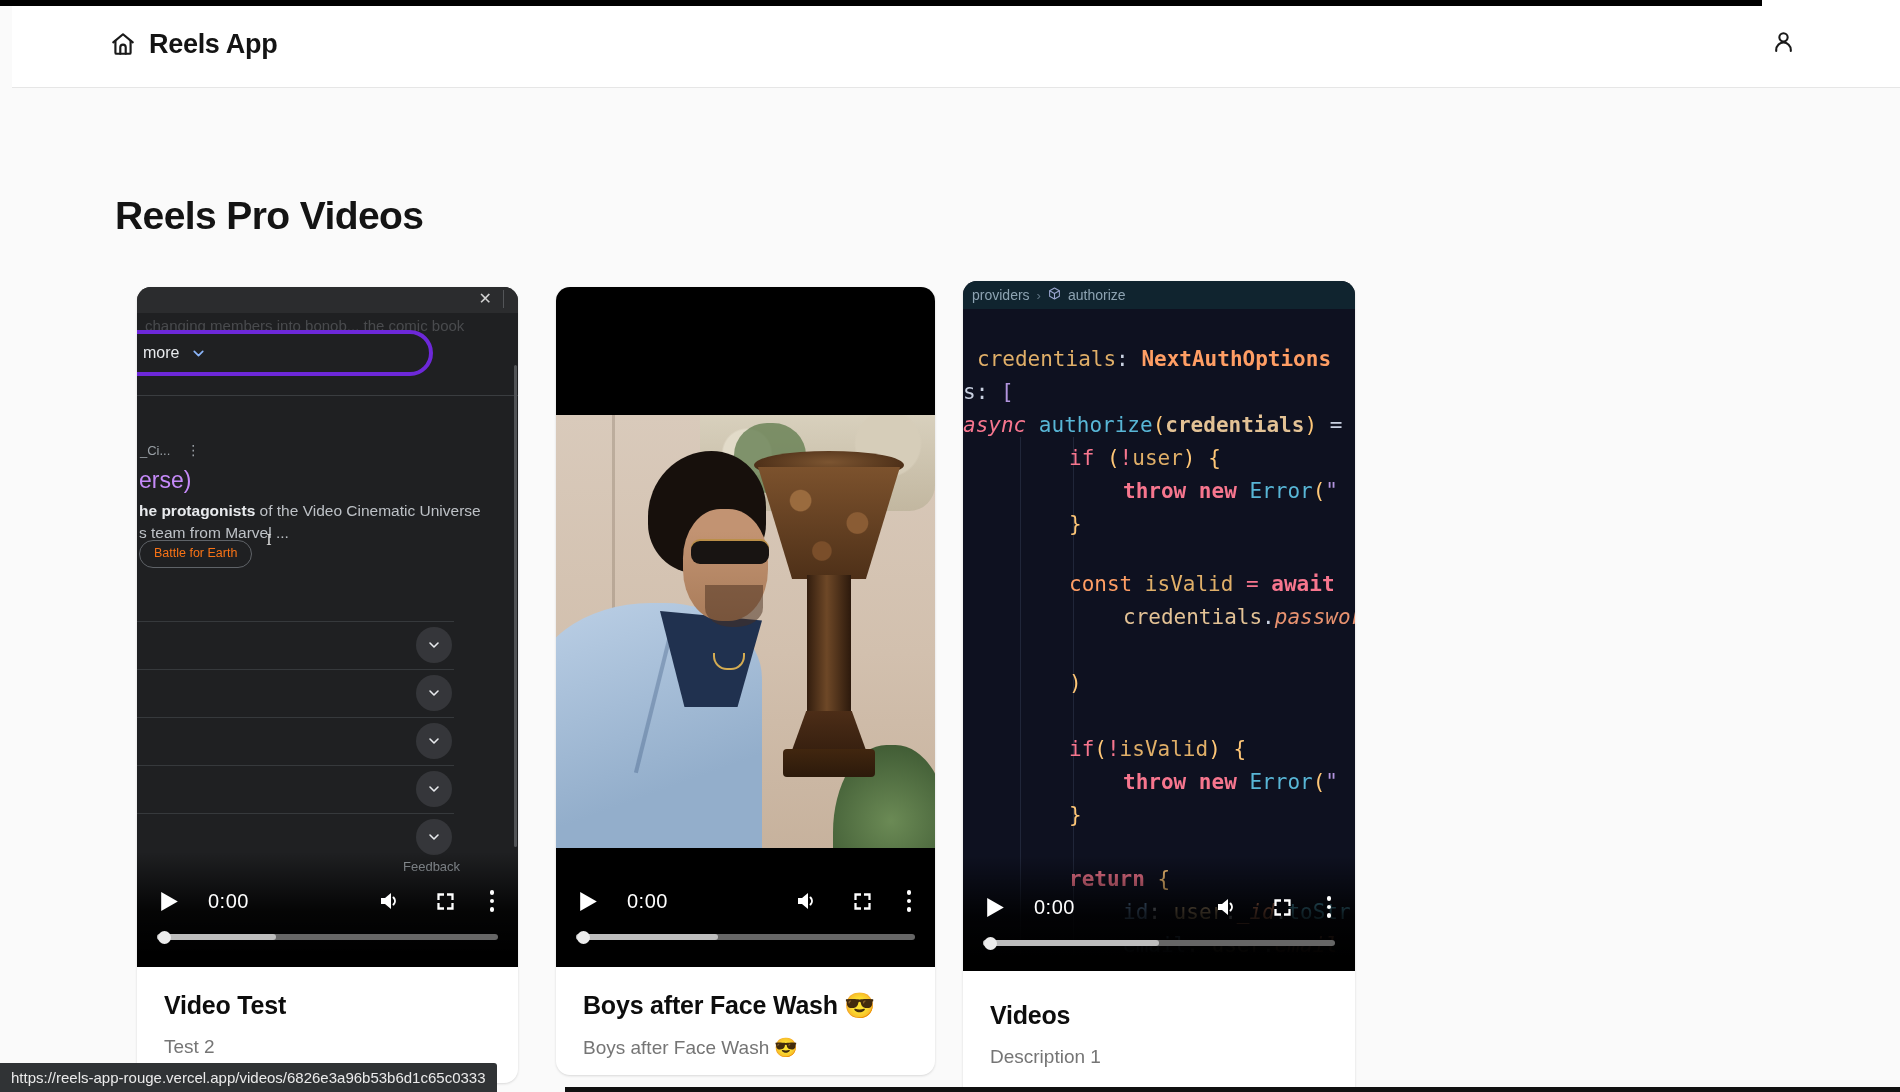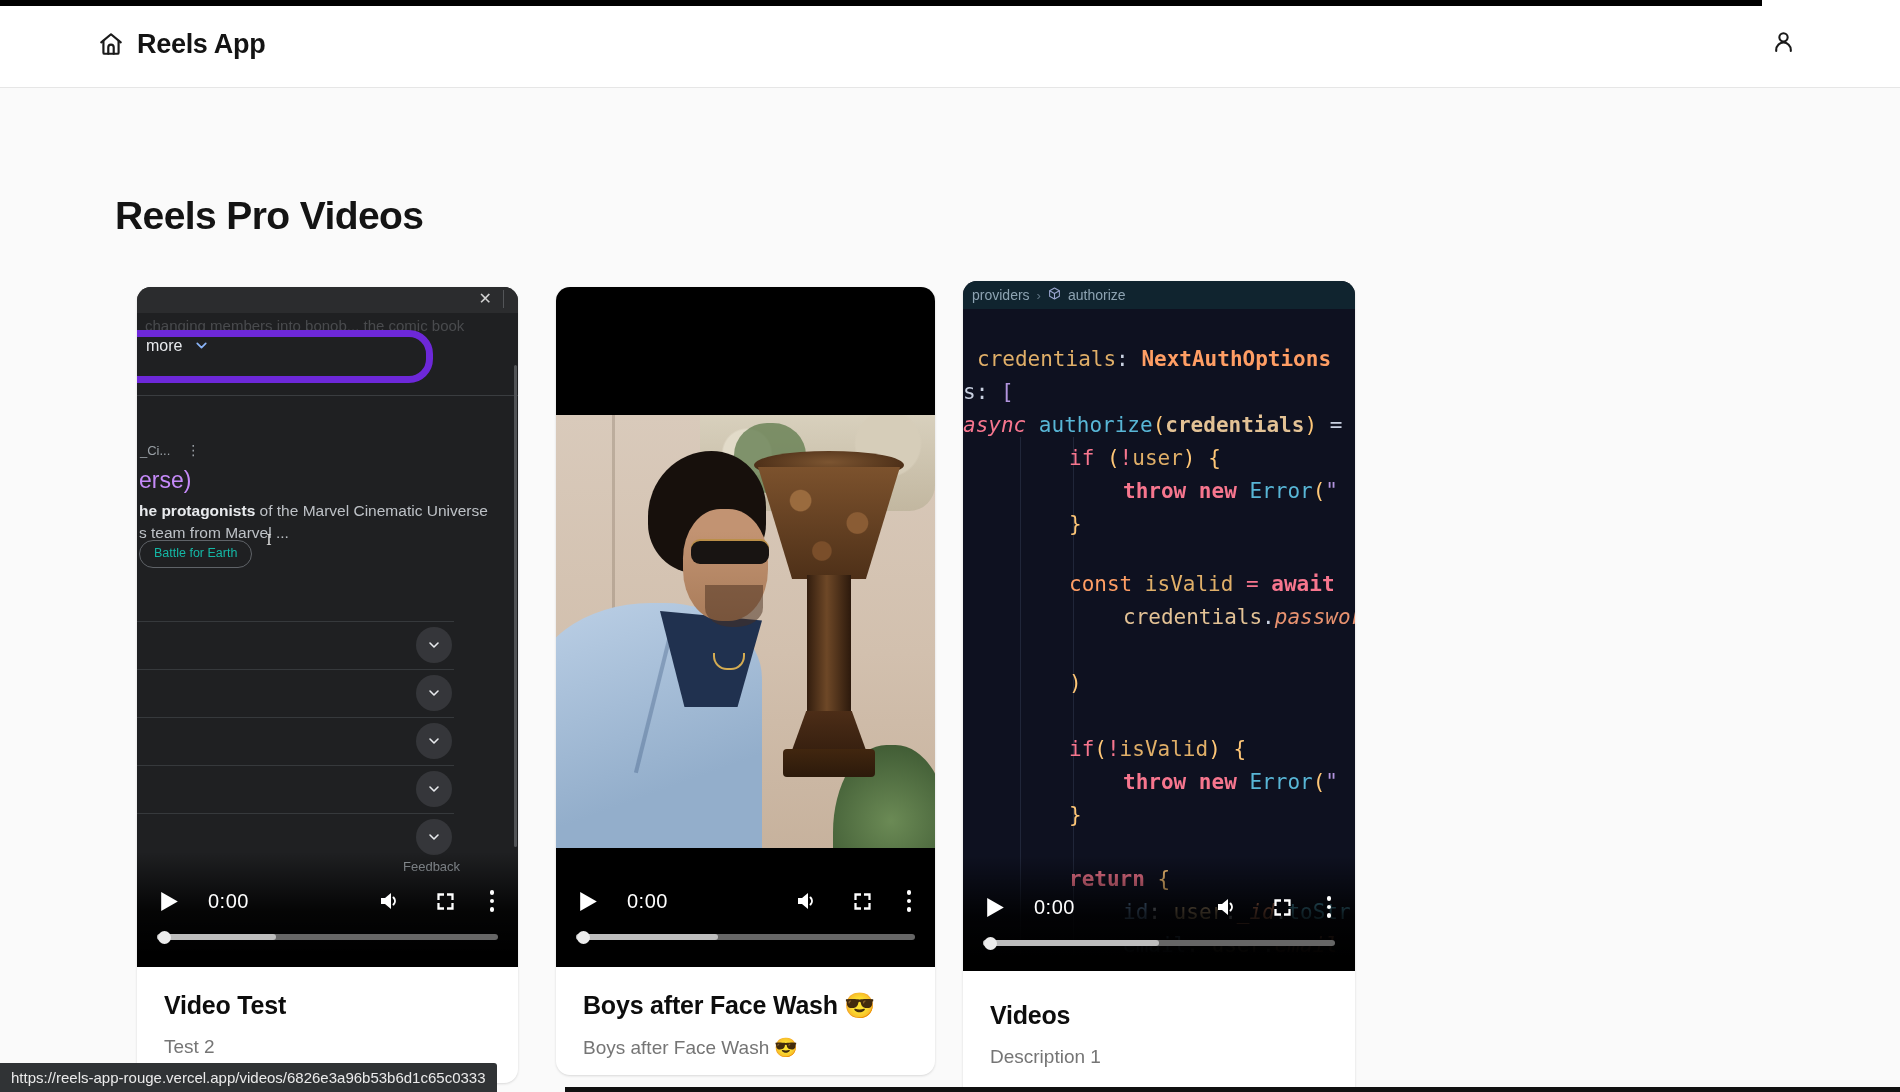--- a/index.html
+++ b/index.html
@@ -5,21 +5,21 @@
   html,body{margin:0;padding:0;}
   body{
     width:1900px;height:1092px;position:relative;overflow:hidden;
     background:#fafafa;font-family:"Liberation Sans",sans-serif;
     -webkit-font-smoothing:antialiased;
   }
   
   .top-edge{position:absolute;top:0;left:0;width:1762px;height:6px;background:#000;z-index:40;}
   .bottom-edge{position:absolute;top:1087px;left:565px;right:0;height:5px;background:#101010;z-index:40;}
   
-  .appbar{position:absolute;top:0;left:0;right:0;height:88px;background:#fff;
+  .appbar{position:absolute;top:0;left:12px;right:0;height:88px;background:#fff;
     border-bottom:1px solid #e6e6e6;display:flex;align-items:center;
     justify-content:space-between;padding:0 104px 0 98px;box-sizing:border-box;z-index:30;}
   .brand{display:flex;align-items:center;gap:13px;}
   .brand svg{display:block;}
   .brand-title{font-size:27px;font-weight:700;color:#141414;letter-spacing:-.3px;padding-top:2px;}
   .user-btn{display:flex;align-items:center;}
   
   .page-heading{position:absolute;left:115px;top:168px;font-size:39px;font-weight:800;
     color:#141414;letter-spacing:-.6px;z-index:5;}
   
@@ -34,35 +34,35 @@
   .v3{height:690px;background:#0e1120;}
   .meta{padding:24px 27px 0;}
   .meta-title{font-size:25px;font-weight:700;color:#0d0d0d;letter-spacing:-.2px;}
   .meta-desc{font-size:19px;color:#757575;margin-top:16px;}
   
   .v1-tabstrip{position:absolute;top:0;left:0;right:0;height:26px;background:#2b2c2e;}
   .v1-close{position:absolute;top:2px;right:26px;color:#d2d2d2;font-size:16px;line-height:20px;}
   .v1-tabsep{position:absolute;top:3px;right:14px;width:1px;height:18px;background:#535558;}
   .v1-faint{position:absolute;top:30px;left:8px;right:6px;color:#57595c;font-size:15px;
     white-space:nowrap;overflow:hidden;opacity:.75;}
-  .v1-pill{position:absolute;top:43px;left:-34px;width:330px;height:53px;
-    border:7px solid #6d28d9;border-radius:24px;display:flex;
+  .v1-pill{position:absolute;top:43px;left:-34px;width:330px;height:46px;
+    border:4px solid #6d28d9;border-radius:24px;display:flex;align-items:center;
     padding-left:36px;box-sizing:border-box;}
   .v1-pill-label{color:#e8eaed;font-size:16px;}
   .v1-pill svg{margin-left:11px;}
   .v1-div1{position:absolute;top:108px;left:0;width:381px;height:1px;background:#3a3d40;}
   .v1-meta{position:absolute;top:155px;left:3px;color:#9aa0a6;font-size:13px;display:flex;align-items:center;gap:16px;}
   .v1-kebab{font-size:14px;letter-spacing:0;color:#9aa0a6;}
   .v1-link{position:absolute;top:180px;left:2px;font-size:23px;color:#c58af9;}
   .v1-snip1{position:absolute;top:215px;left:2px;font-size:15.5px;color:#bdc1c6;white-space:nowrap;}
   .v1-snip1 b{color:#e8eaed;}
   .v1-snip2{position:absolute;top:237px;left:2px;font-size:15.5px;color:#bdc1c6;white-space:nowrap;}
   .v1-cursor{position:absolute;top:244px;left:129px;color:#d8d8d8;font-family:"DejaVu Serif",serif;font-size:15px;}
   .v1-chip{position:absolute;top:253px;left:2px;height:26px;border:1px solid #5f6368;
-    border-radius:14px;color:#14b8a6;font-size:12.5px;line-height:25px;padding:0 14px;}
+    border-radius:14px;color:#f97316;font-size:12.5px;line-height:25px;padding:0 14px;}
   .v1-acc{position:absolute;top:334px;left:0;width:317px;}
   .v1-row{position:relative;height:47px;border-top:1px solid #36393c;}
   .v1-circle{position:absolute;right:2px;top:5px;width:36px;height:36px;border-radius:50%;
     background:#35363a;display:flex;align-items:center;justify-content:center;}
   .v1-feedback{position:absolute;top:572px;left:266px;color:#9aa0a6;font-size:13px;}
   .v1-scrollbar{position:absolute;top:78px;left:377px;width:3px;height:482px;background:#515356;border-radius:2px;}
   
   .photo{position:absolute;top:128px;left:0;right:0;height:433px;overflow:hidden;
     background:linear-gradient(180deg,#d9cabb 0%,#d2c0ae 55%,#c7b29d 100%);}
   .wall-line{position:absolute;left:56px;top:0;width:3px;height:255px;background:rgba(92,72,56,.22);}
@@ -183,21 +183,21 @@
       <svg width="17" height="17" viewBox="0 0 24 24" fill="none" stroke="#8ab4f8" stroke-width="2.4" stroke-linecap="round" stroke-linejoin="round">
           <path d="m6 9 6 6 6-6"></path>
         </svg>
     </div>
     <div class="v1-div1"></div>
     <div class="v1-meta">
       <span>_Ci...</span>
       <span class="v1-kebab">⋮</span>
     </div>
     <div class="v1-link">erse)</div>
-    <div class="v1-snip1"><b>he protagonists</b><span> of the Marvel Cinematic Universe</span></div>
+    <div class="v1-snip1"><b>he protagonists</b><span> of the Video Cinematic Universe</span></div>
     <div class="v1-snip2">s team from Marvel ...</div>
     <div class="v1-cursor">I</div>
     <div class="v1-chip">Battle for Earth</div>
     <div class="v1-acc">
       <div class="v1-row">
           <span class="v1-circle">
             <svg width="16" height="16" viewBox="0 0 24 24" fill="none" stroke="#e8eaed" stroke-width="2.4" stroke-linecap="round" stroke-linejoin="round">
               <path d="m6 9 6 6 6-6"></path>
             </svg>
           </span>

